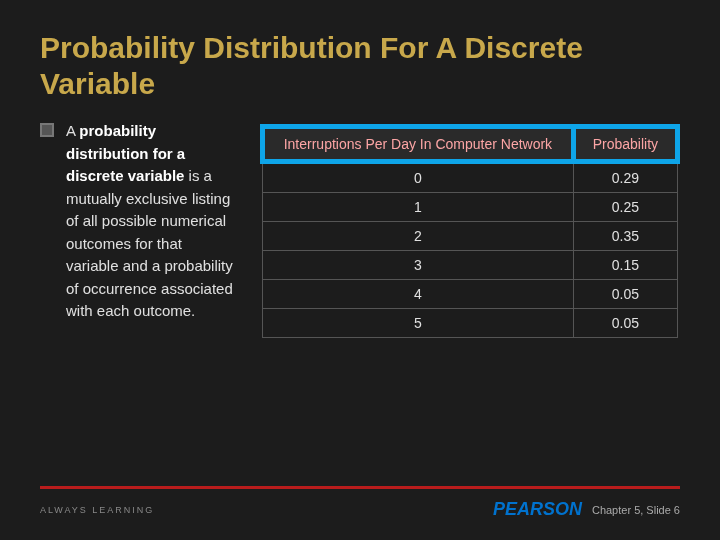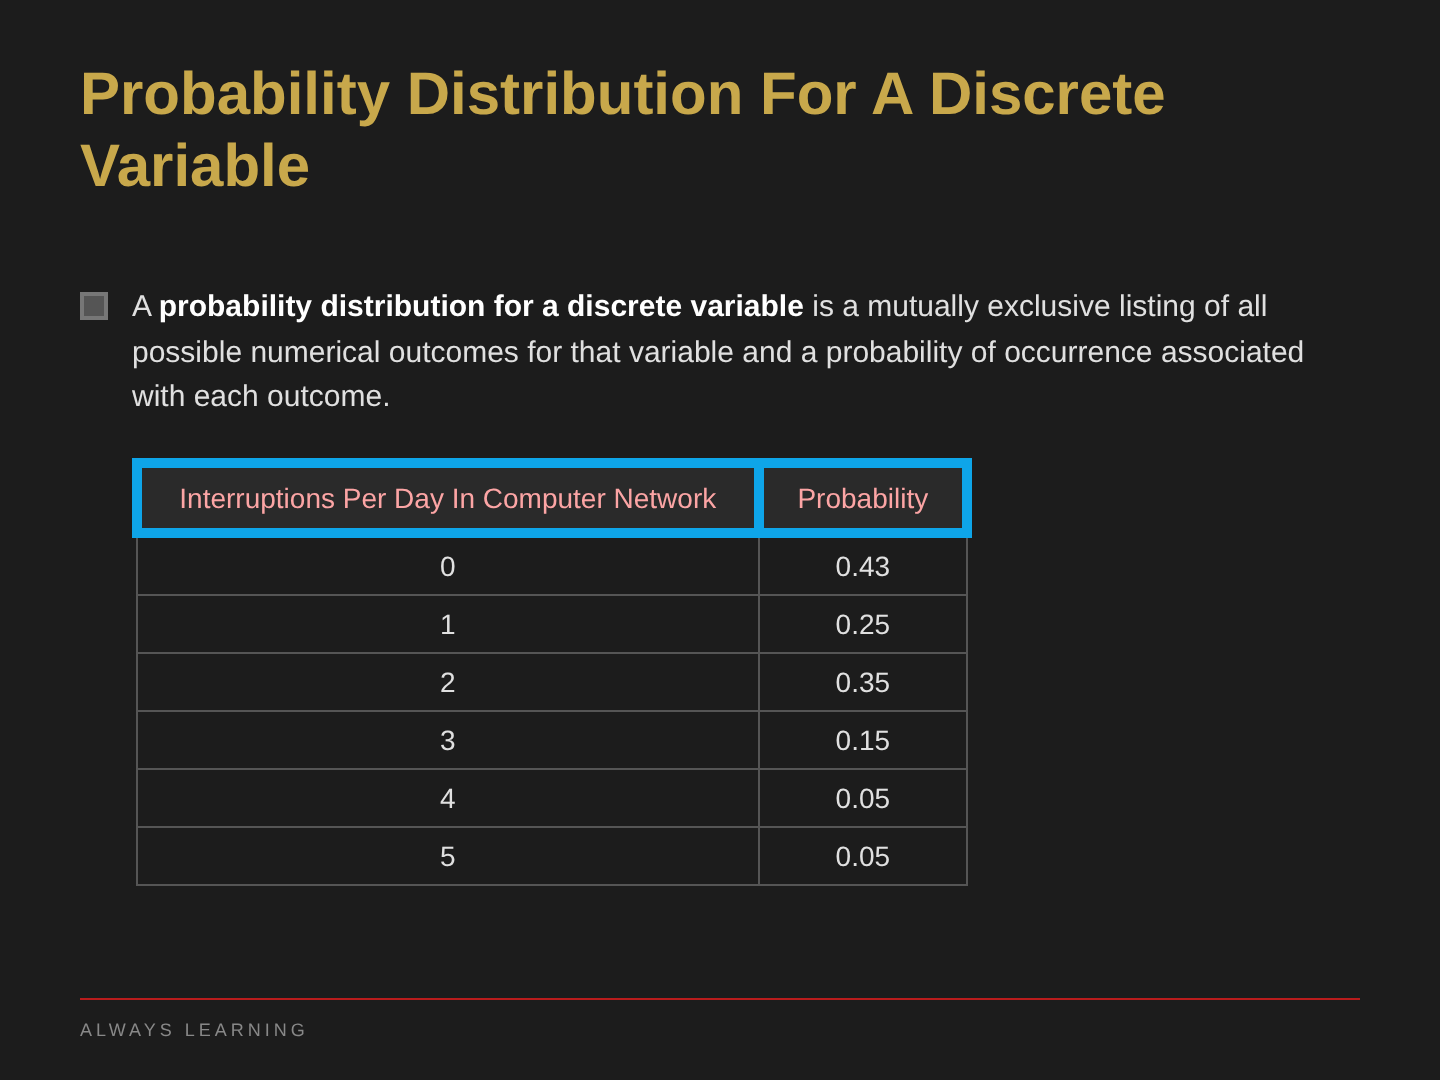--- a/index.html
+++ b/index.html
@@ -13,34 +13,33 @@
       overflow: hidden;
     }
 
     .slide {
       width: 720px;
       height: 540px;
       background-color: #1c1c1c;
       display: flex;
       flex-direction: column;
       padding: 30px 40px 20px 40px;
-      gap: 23px;
     }
 
     .title {
       font-size: 30px;
       font-weight: bold;
       color: #c8a84b;
       line-height: 1.2;
       margin-bottom: 18px;
     }
 
     .content {
       display: flex;
-      flex-direction: column;
+      flex-direction: row;
       flex: 1;
     }
 
     .bullet-row {
       display: flex;
       align-items: flex-start;
       margin-bottom: 14px;
     }
 
     .bullet-icon {
@@ -92,21 +91,21 @@
       border: 1px solid #555;
       text-align: center;
     }
 
     .footer {
       display: flex;
       align-items: center;
       justify-content: space-between;
       margin-top: auto;
       padding-top: 10px;
-      border-top: 1px solid #b91c1c;
+      border-top: 3px solid #b91c1c;
     }
 
     .footer-left {
       font-size: 9px;
       letter-spacing: 2px;
       color: #888;
       text-transform: uppercase;
     }
 
     .footer-center {
@@ -152,21 +151,21 @@
       <table>
         <thead>
           <tr>
             <th>Interruptions Per Day In Computer Network</th>
             <th>Probability</th>
           </tr>
         </thead>
         <tbody id="table-body">
         <tr>
               <td>0</td>
-              <td>0.43</td>
+              <td>0.29</td>
             </tr>
             <tr>
               <td>1</td>
               <td>0.25</td>
             </tr>
             <tr>
               <td>2</td>
               <td>0.35</td>
             </tr>
             <tr>
@@ -182,15 +181,19 @@
               <td>0.05</td>
             </tr>
           </tbody>
       </table>
     </div>
 
   </div>
 
   <div class="footer">
     <div class="footer-left">ALWAYS LEARNING</div>
+    <div class="footer-right">
+      <span class="pearson-logo">PEARSON</span>
+      <span class="chapter-info">Chapter 5, Slide 6</span>
+    </div>
   </div>
 
 </div>
 
 </body></html>

